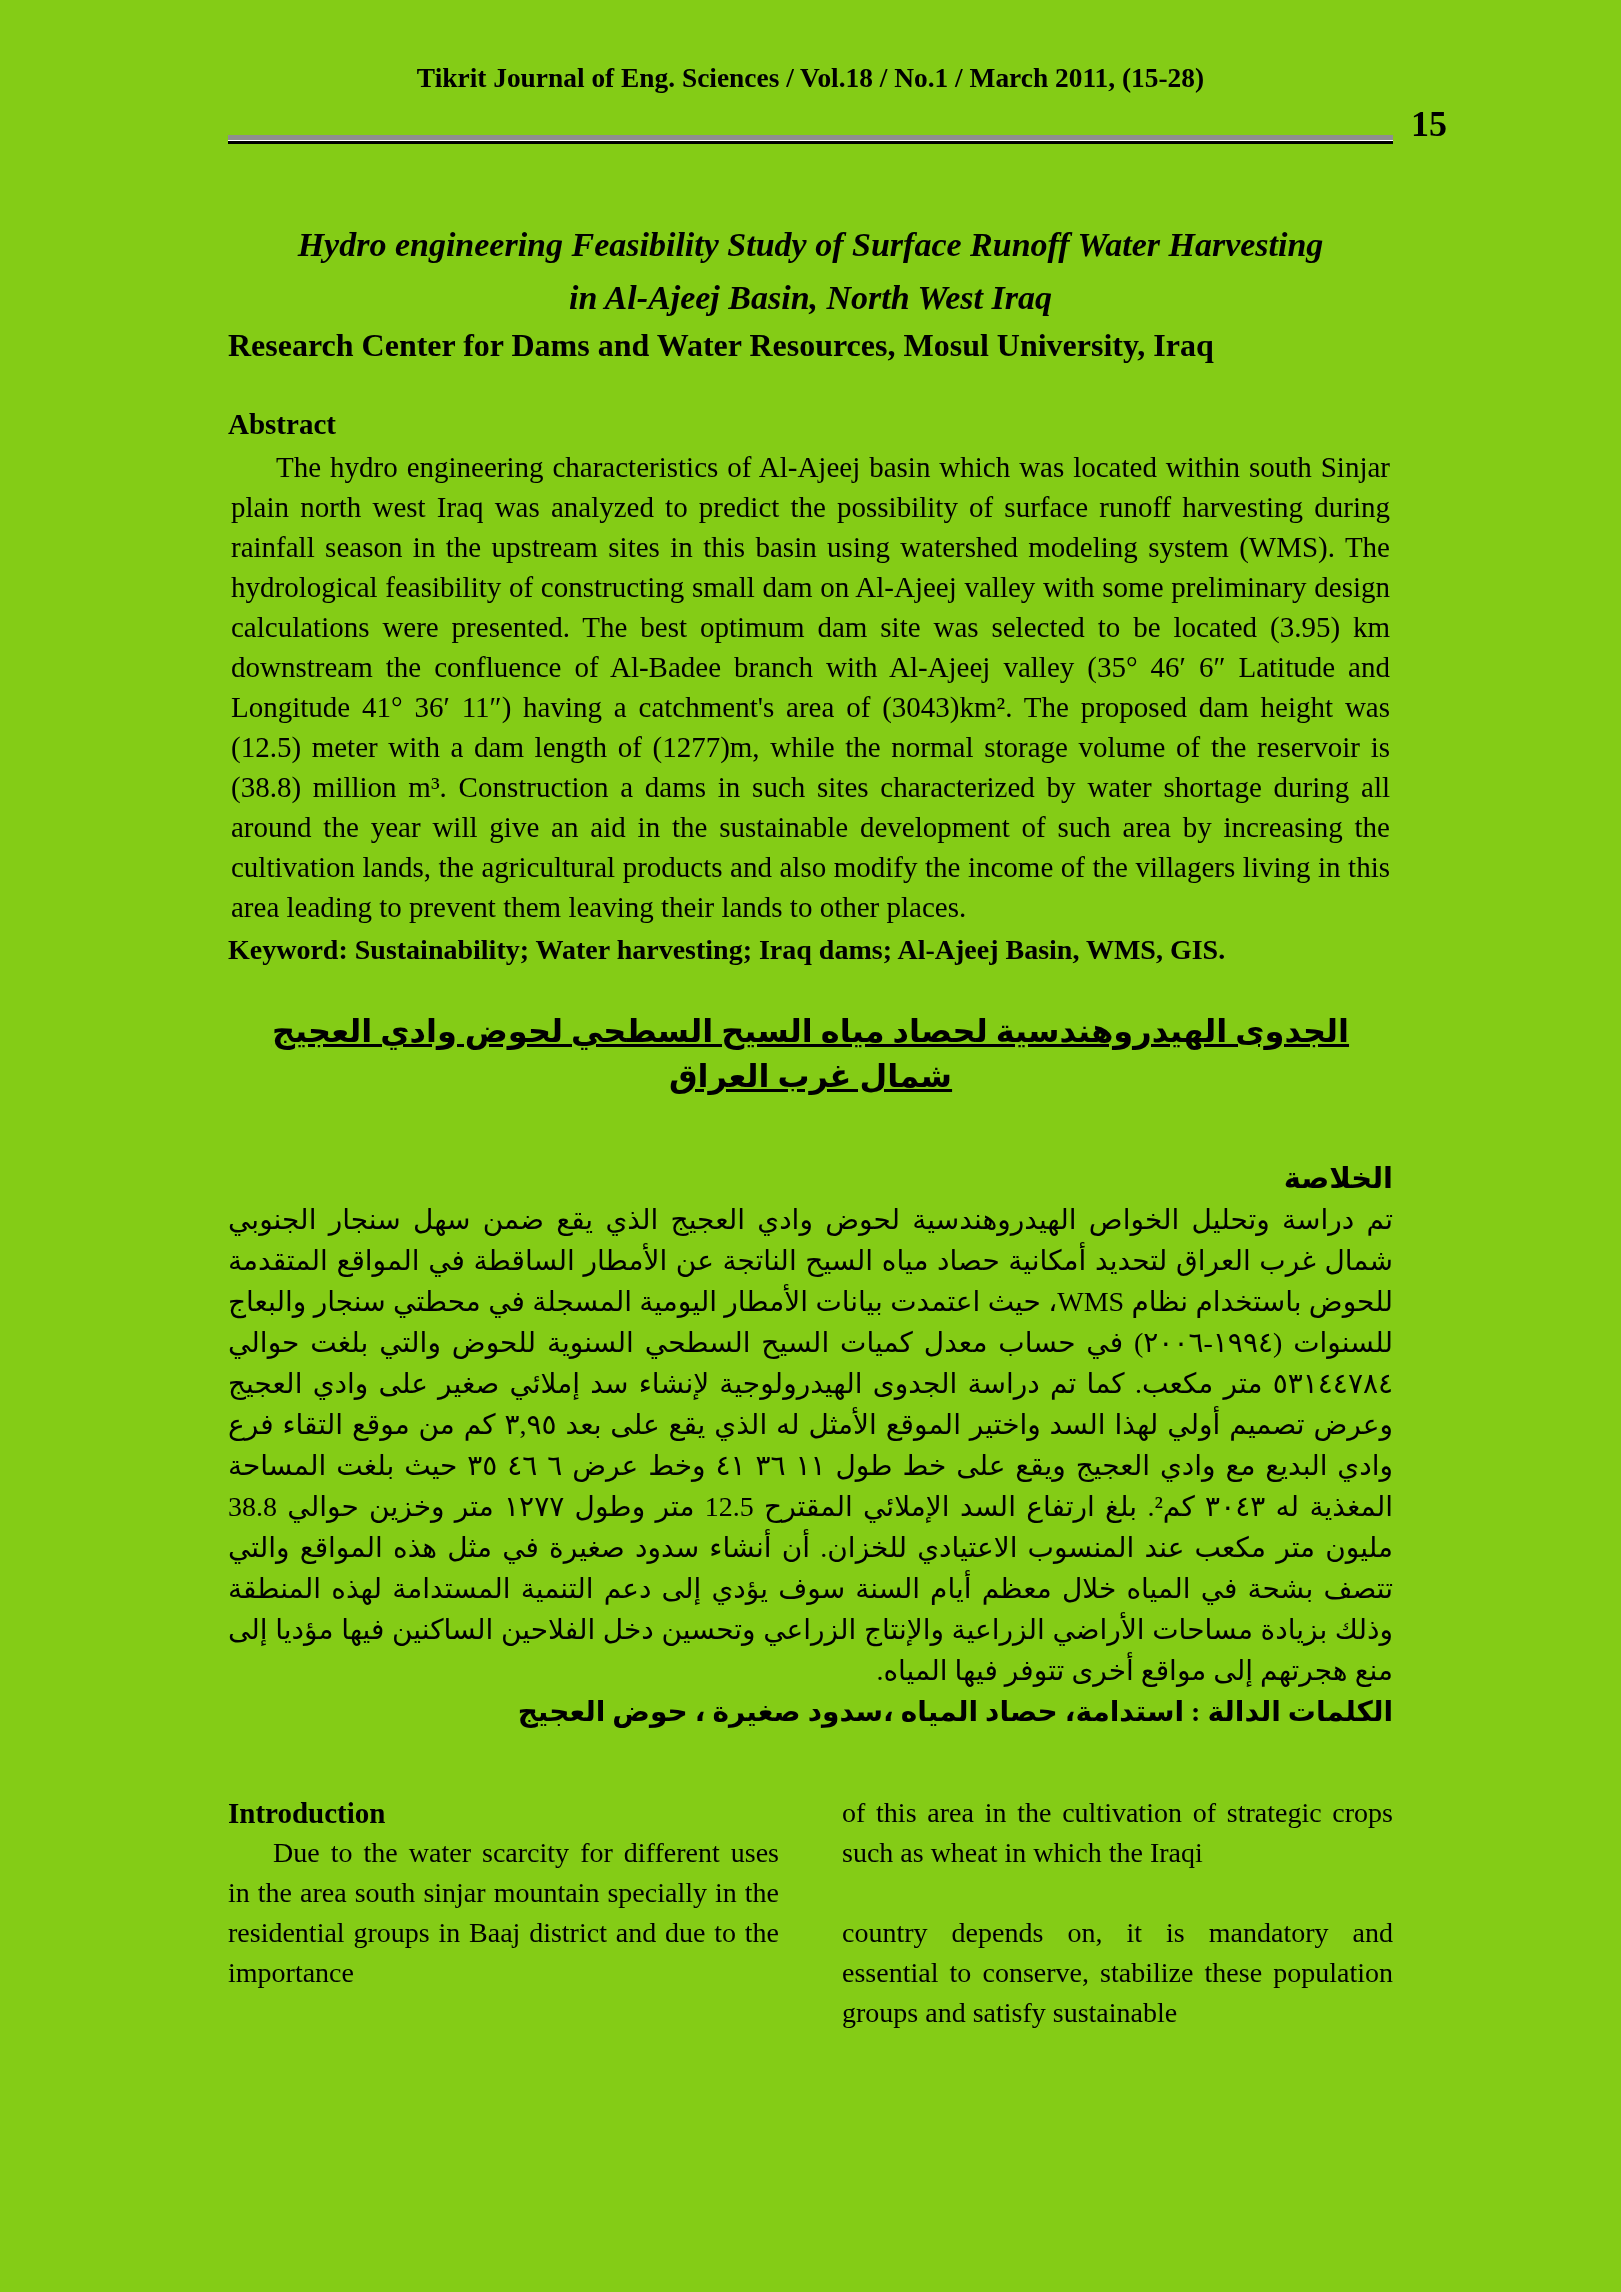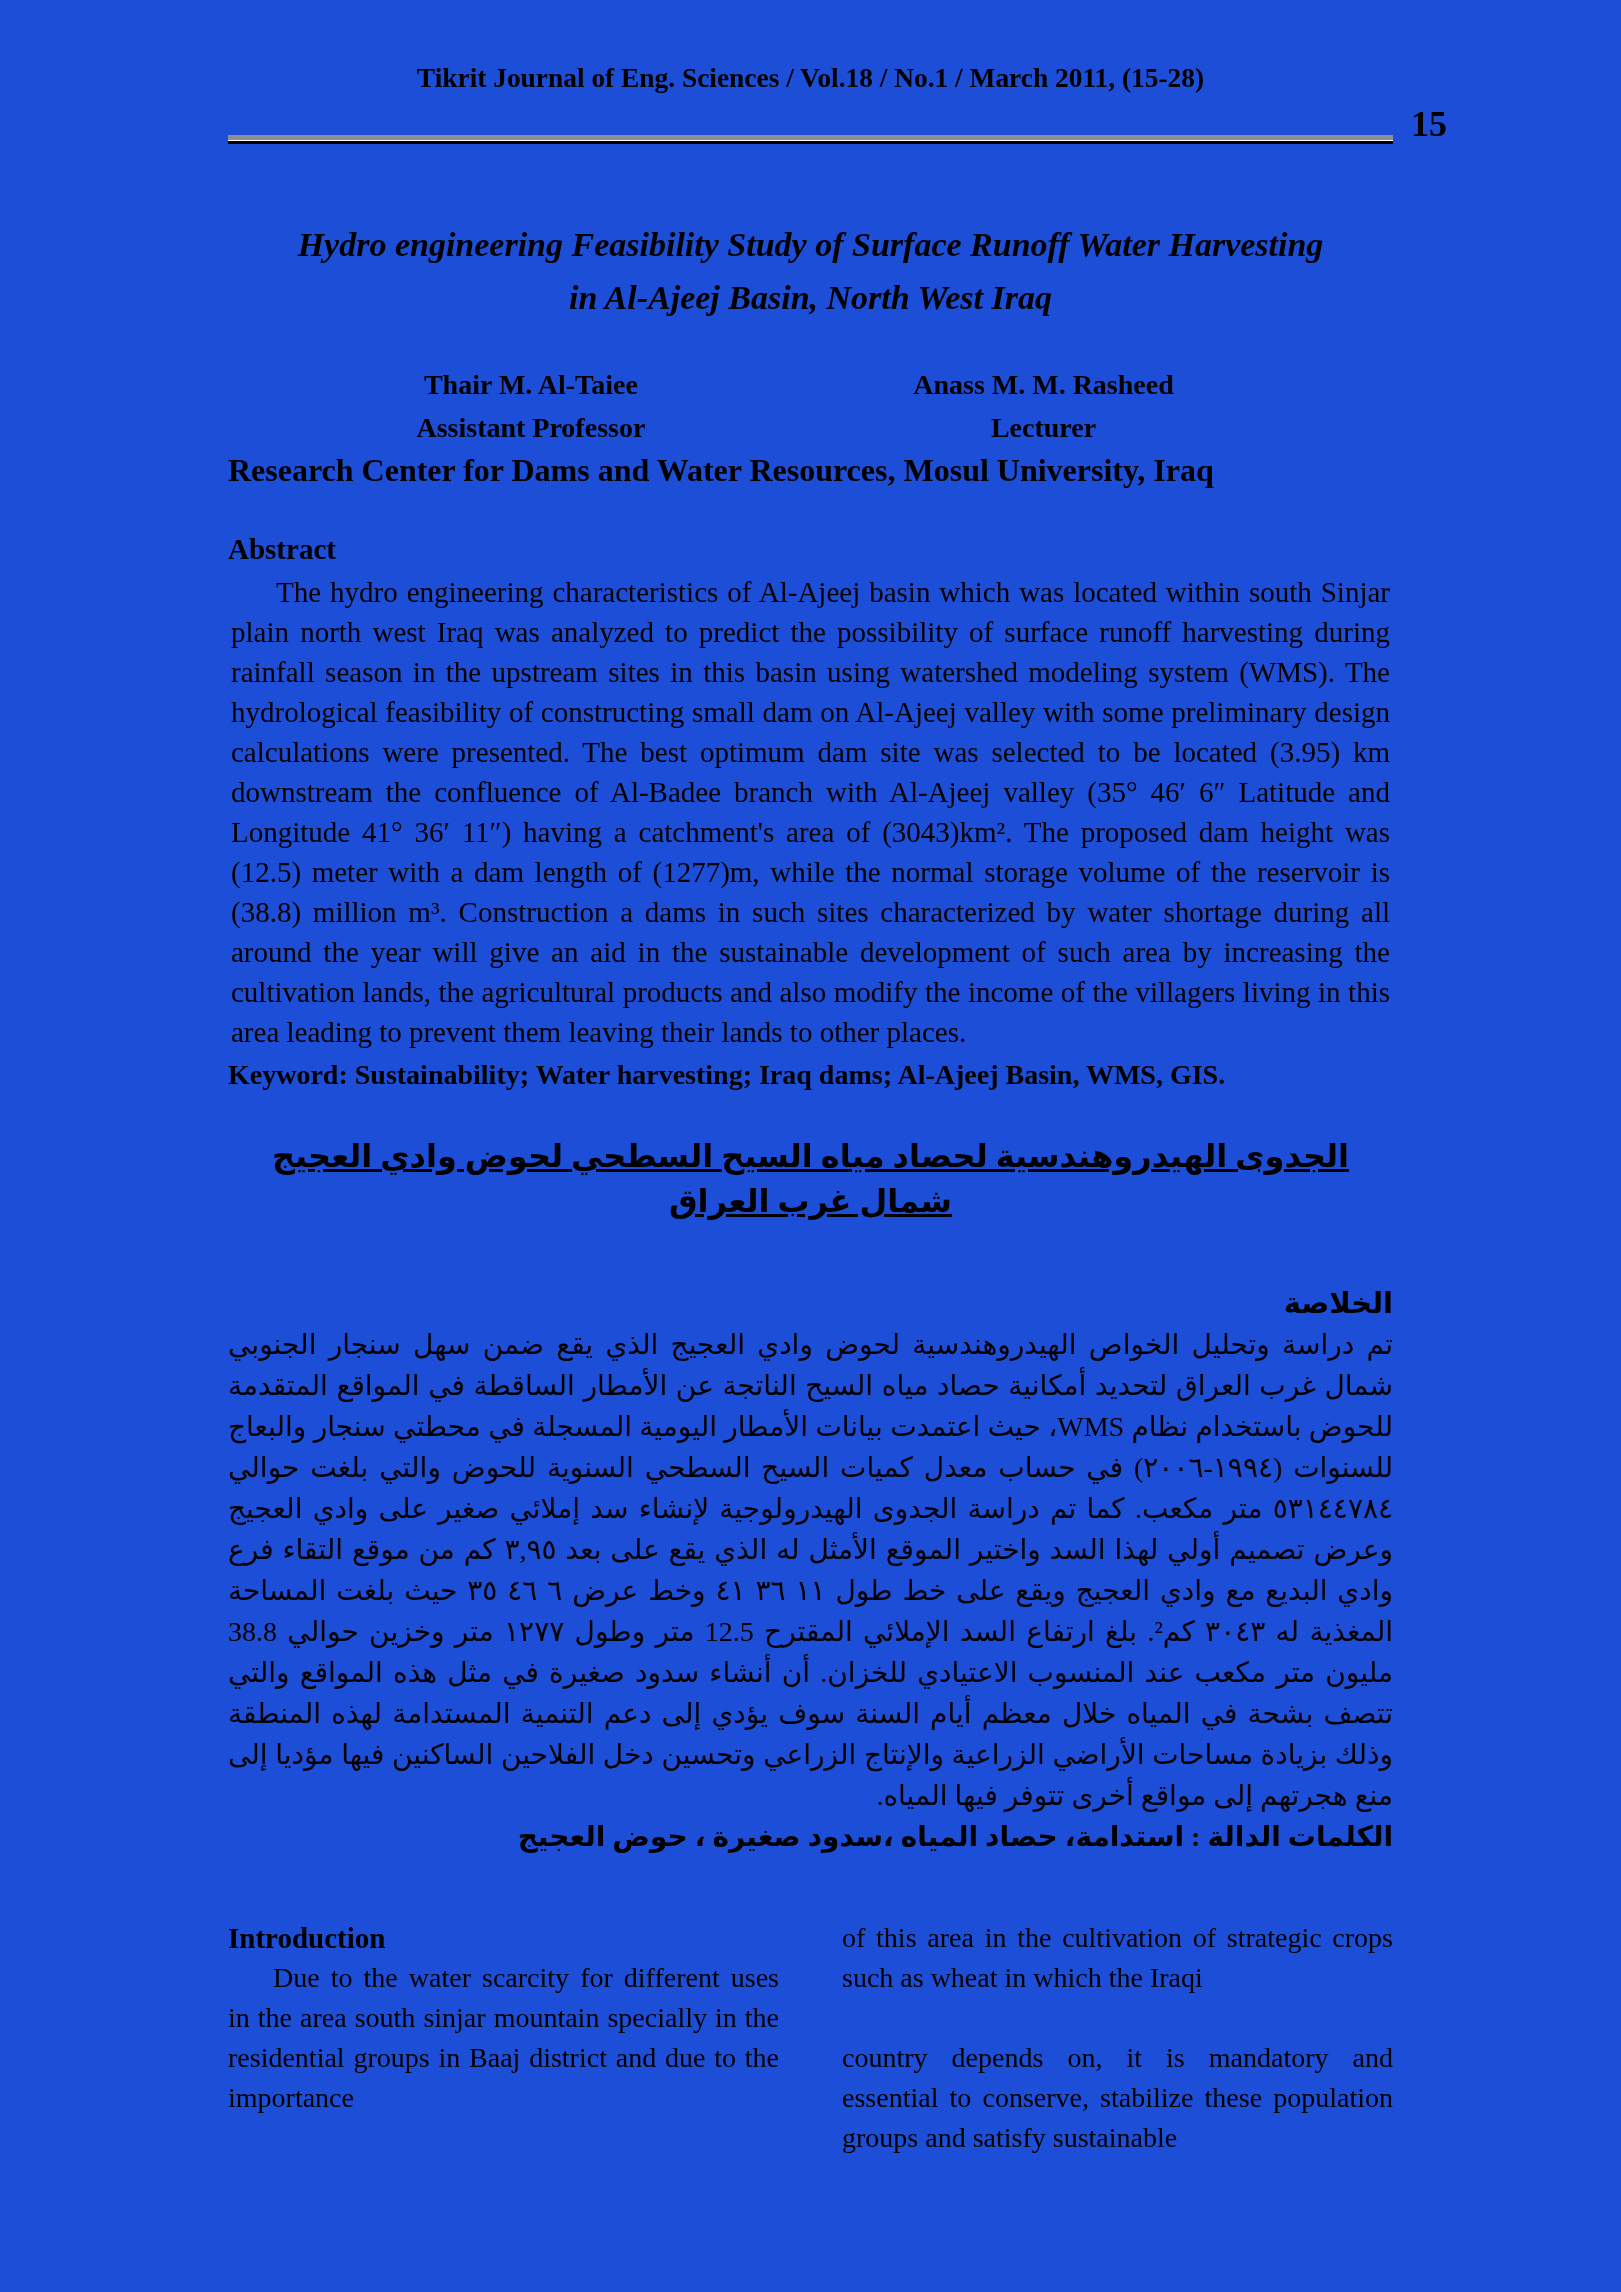--- a/index.html
+++ b/index.html
@@ -1,20 +1,20 @@
 <!DOCTYPE html>
 <html><head>
 <meta charset="utf-8">
 <style>
   html,body{margin:0;padding:0;background:#e8e8e8;}
   .page{
     position:relative;
     width:1621px;height:2293px;
     margin:0 auto;
-    background:#1d4ed8;
+    background:#84cc16;
     color:#000;
     font-family:"Liberation Serif", "DejaVu Serif", serif;
     box-sizing:border-box;
     padding:61px 228px 16px 228px;
     overflow:hidden;
   }
   .header-row{position:relative;}
   .journal-line{
     text-align:center;
     font-weight:bold;
@@ -138,30 +138,20 @@
     <div class="page-number">15</div>
   </div>
 
   <div class="rule"></div>
 
   <div class="paper-title">
     <div>Hydro engineering Feasibility Study of Surface Runoff Water Harvesting</div>
     <div>in Al-Ajeej Basin, North West Iraq</div>
   </div>
 
-  <div class="authors">
-    <div class="author-col">
-      <div>Thair M. Al-Taiee</div>
-      <div>Assistant Professor</div>
-    </div>
-    <div class="author-col">
-      <div>Anass M. M. Rasheed</div>
-      <div>Lecturer</div>
-    </div>
-  </div>
 
   <div class="affiliation">Research Center for Dams and Water Resources, Mosul University, Iraq</div>
 
   <div class="abstract-heading">Abstract</div>
   <p class="abstract-body">The hydro engineering characteristics of Al-Ajeej basin which was located within south Sinjar plain north west Iraq was analyzed to predict the possibility of surface runoff harvesting during rainfall season in the upstream sites in this basin using watershed modeling system (WMS). The hydrological feasibility of constructing small dam on Al-Ajeej valley with some preliminary design calculations were presented. The best optimum dam site was selected to be located (3.95) km downstream the confluence of Al-Badee branch with Al-Ajeej valley (35° 46′ 6″ Latitude and Longitude 41° 36′ 11″) having a catchment's area of (3043)km². The proposed dam height was (12.5) meter with a dam length of (1277)m, while the normal storage volume of the reservoir is (38.8) million m³. Construction a dams in such sites characterized by water shortage during all around the year will give an aid in the sustainable development of such area by increasing the cultivation lands, the agricultural products and also modify the income of the villagers living in this area leading to prevent them leaving their lands to other places.</p>
   <p class="abstract-keywords">Keyword: Sustainability; Water harvesting; Iraq dams; Al-Ajeej Basin, WMS, GIS.</p>
 
   <div class="arabic arabic-title">الجدوى الهيدروهندسية لحصاد مياه السيح السطحي لحوض وادي العجيج شمال غرب العراق</div>
   <div class="arabic arabic-heading">الخلاصة</div>
   <p class="arabic arabic-body">تم دراسة وتحليل الخواص الهيدروهندسية لحوض وادي العجيج الذي يقع ضمن سهل سنجار الجنوبي شمال غرب العراق لتحديد أمكانية حصاد مياه السيح الناتجة عن الأمطار الساقطة في المواقع المتقدمة للحوض باستخدام نظام WMS، حيث اعتمدت بيانات الأمطار اليومية المسجلة في محطتي سنجار والبعاج للسنوات (١٩٩٤-٢٠٠٦) في حساب معدل كميات السيح السطحي السنوية للحوض والتي بلغت حوالي ٥٣١٤٤٧٨٤ متر مكعب. كما تم دراسة الجدوى الهيدرولوجية لإنشاء سد إملائي صغير على وادي العجيج وعرض تصميم أولي لهذا السد واختير الموقع الأمثل له الذي يقع على بعد ٣,٩٥ كم من موقع التقاء فرع وادي البديع مع وادي العجيج ويقع على خط طول ١١ ٣٦ ٤١ وخط عرض ٦ ٤٦ ٣٥ حيث بلغت المساحة المغذية له ٣٠٤٣ كم². بلغ ارتفاع السد الإملائي المقترح 12.5 متر وطول ١٢٧٧ متر وخزين حوالي 38.8 مليون متر مكعب عند المنسوب الاعتيادي للخزان. أن أنشاء سدود صغيرة في مثل هذه المواقع والتي تتصف بشحة في المياه خلال معظم أيام السنة سوف يؤدي إلى دعم التنمية المستدامة لهذه المنطقة وذلك بزيادة مساحات الأراضي الزراعية والإنتاج الزراعي وتحسين دخل الفلاحين الساكنين فيها مؤديا إلى منع هجرتهم إلى مواقع أخرى تتوفر فيها المياه.</p>

